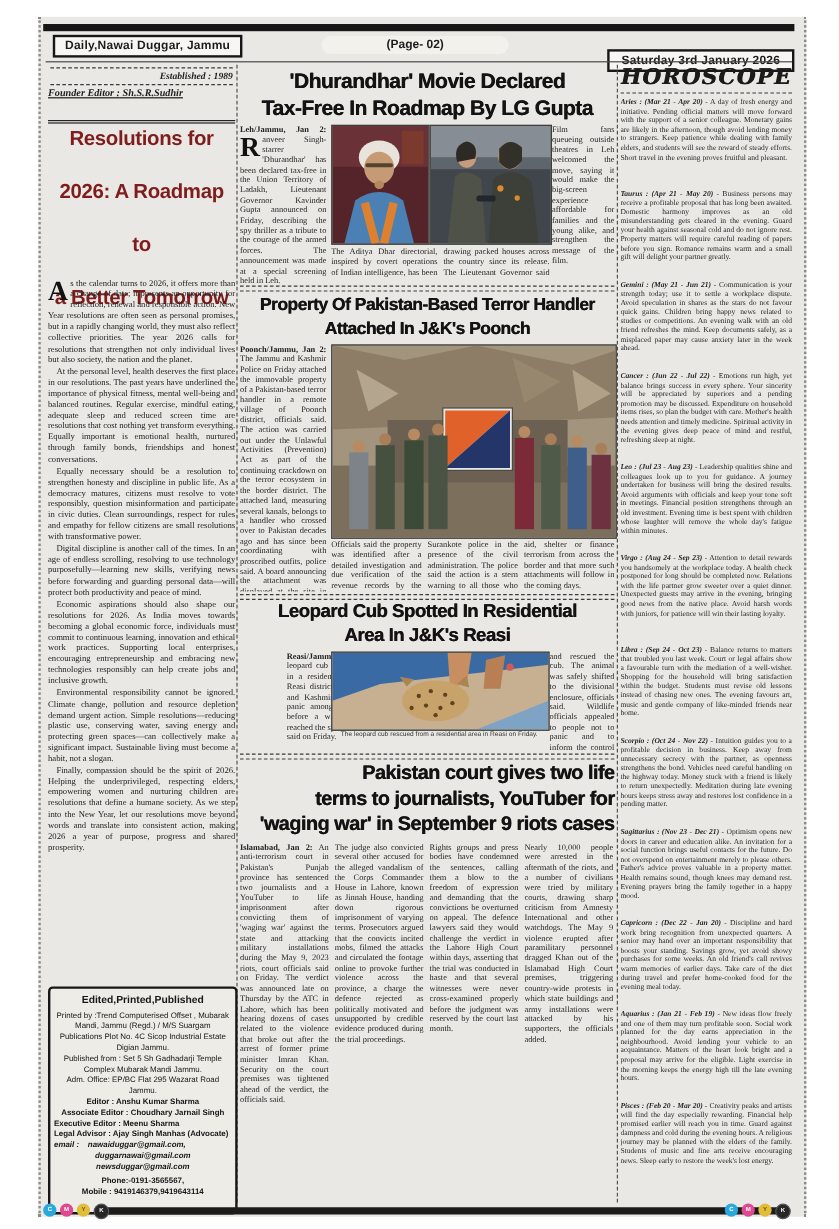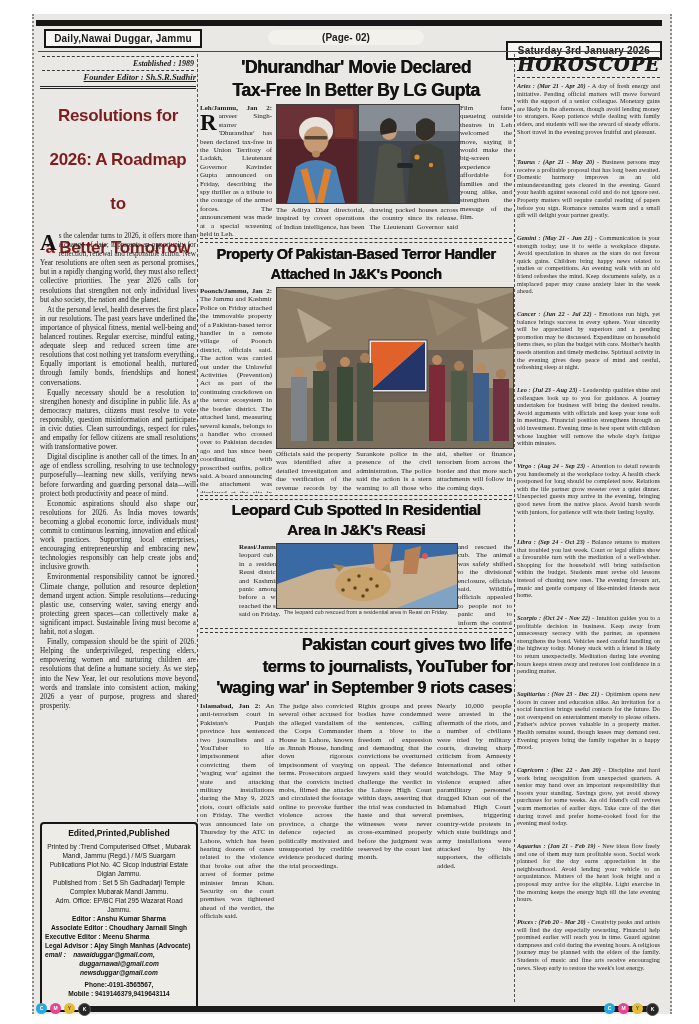--- a/index.html
+++ b/index.html
@@ -20,22 +20,22 @@
   .hr-main{left:38px;top:51px;width:622px;border-top:1px solid #4a4a46;height:0;}
 
   
   .vr{width:0;border-left:1px dashed #55524e;}
   .vr1{left:197px;top:54px;height:948px;}
   .vr2{left:514px;top:54px;height:948px;}
 
   
   .estd{left:42px;top:56px;width:152px;text-align:right;font:bold italic 8px/11px "Liberation Serif",serif;
         font-style:italic;border-top:1px dashed #3a3a36;border-bottom:1px dashed #3a3a36;padding:1px 0;}
-  .founder{left:40px;top:72px;width:156px;text-align:right;font:bold 8.5px/11px "Liberation Serif",serif;
-           font-style:italic;border-bottom:3px double #222;padding-bottom:3px;text-decoration:underline;}
+  .founder{left:40px;top:72px;width:156px;text-align:left;font:bold 8.5px/11px "Liberation Serif",serif;
+           font-style:italic;border-bottom:3px double #222;padding-bottom:17px;text-decoration:underline;}
   .l-head{left:40px;top:94px;width:156px;text-align:center;
           font:bold 17px/44px "Liberation Sans",sans-serif;letter-spacing:-.3px;color:#7f1d1d;}
   .l-body{left:40px;top:232px;width:156px;height:586px;overflow:hidden;
           font:7.2px/9.1px "Liberation Serif",serif;text-align:justify;color:#222;}
   .l-body p{margin:0 0 1px 0;text-indent:7px;}
   .l-body p.first{text-indent:0;}
   .dc{float:left;font:bold 23px/19px "Liberation Serif",serif;padding:1px 2px 0 0;color:#111;}
 
   .imprint{left:40px;top:822px;width:148px;height:178px;background:#edece7;border:2.5px solid #171717;
            border-radius:4px;padding:4px 3px;overflow:hidden;
@@ -146,21 +146,21 @@
   <div class="imp-l imp-b imp-it">duggarnawai@gmail.com</div>
   <div class="imp-l imp-b imp-it">newsduggar@gmail.com</div>
   <div class="imp-gap"></div>
   <div class="imp-l imp-b">Phone:-0191-3565567,</div>
   <div class="imp-l imp-b">Mobile : 9419146379,9419643114</div>
 
 </div>
 
 <div class="abs chead a1h">
   <div>'Dhurandhar' Movie Declared</div>
-  <div>Tax-Free In Better By LG Gupta</div>
+  <div>Tax-Free In Roadmap By LG Gupta</div>
 </div>
 <div class="abs bt a1c1">
   <span class="dateline">Leh/Jammu, Jan 2:</span>
   <span class="dc">R</span><span>anveer Singh-starrer 'Dhurandhar' has been declared tax-free in the Union Territory of Ladakh, Lieutenant Governor Kavinder Gupta announced on Friday, describing the spy thriller as a tribute to the courage of the armed forces. The announcement was made at a special screening held in Leh.</span>
 </div>
 <div class="abs photo p1">
   <svg viewBox="0 0 80 98" preserveAspectRatio="none">
     <rect width="80" height="98" fill="#55242a"></rect>
     <rect width="80" height="34" fill="#6a3136"></rect>
     <rect x="58" y="4" width="18" height="28" fill="#7c3a2e"></rect>

